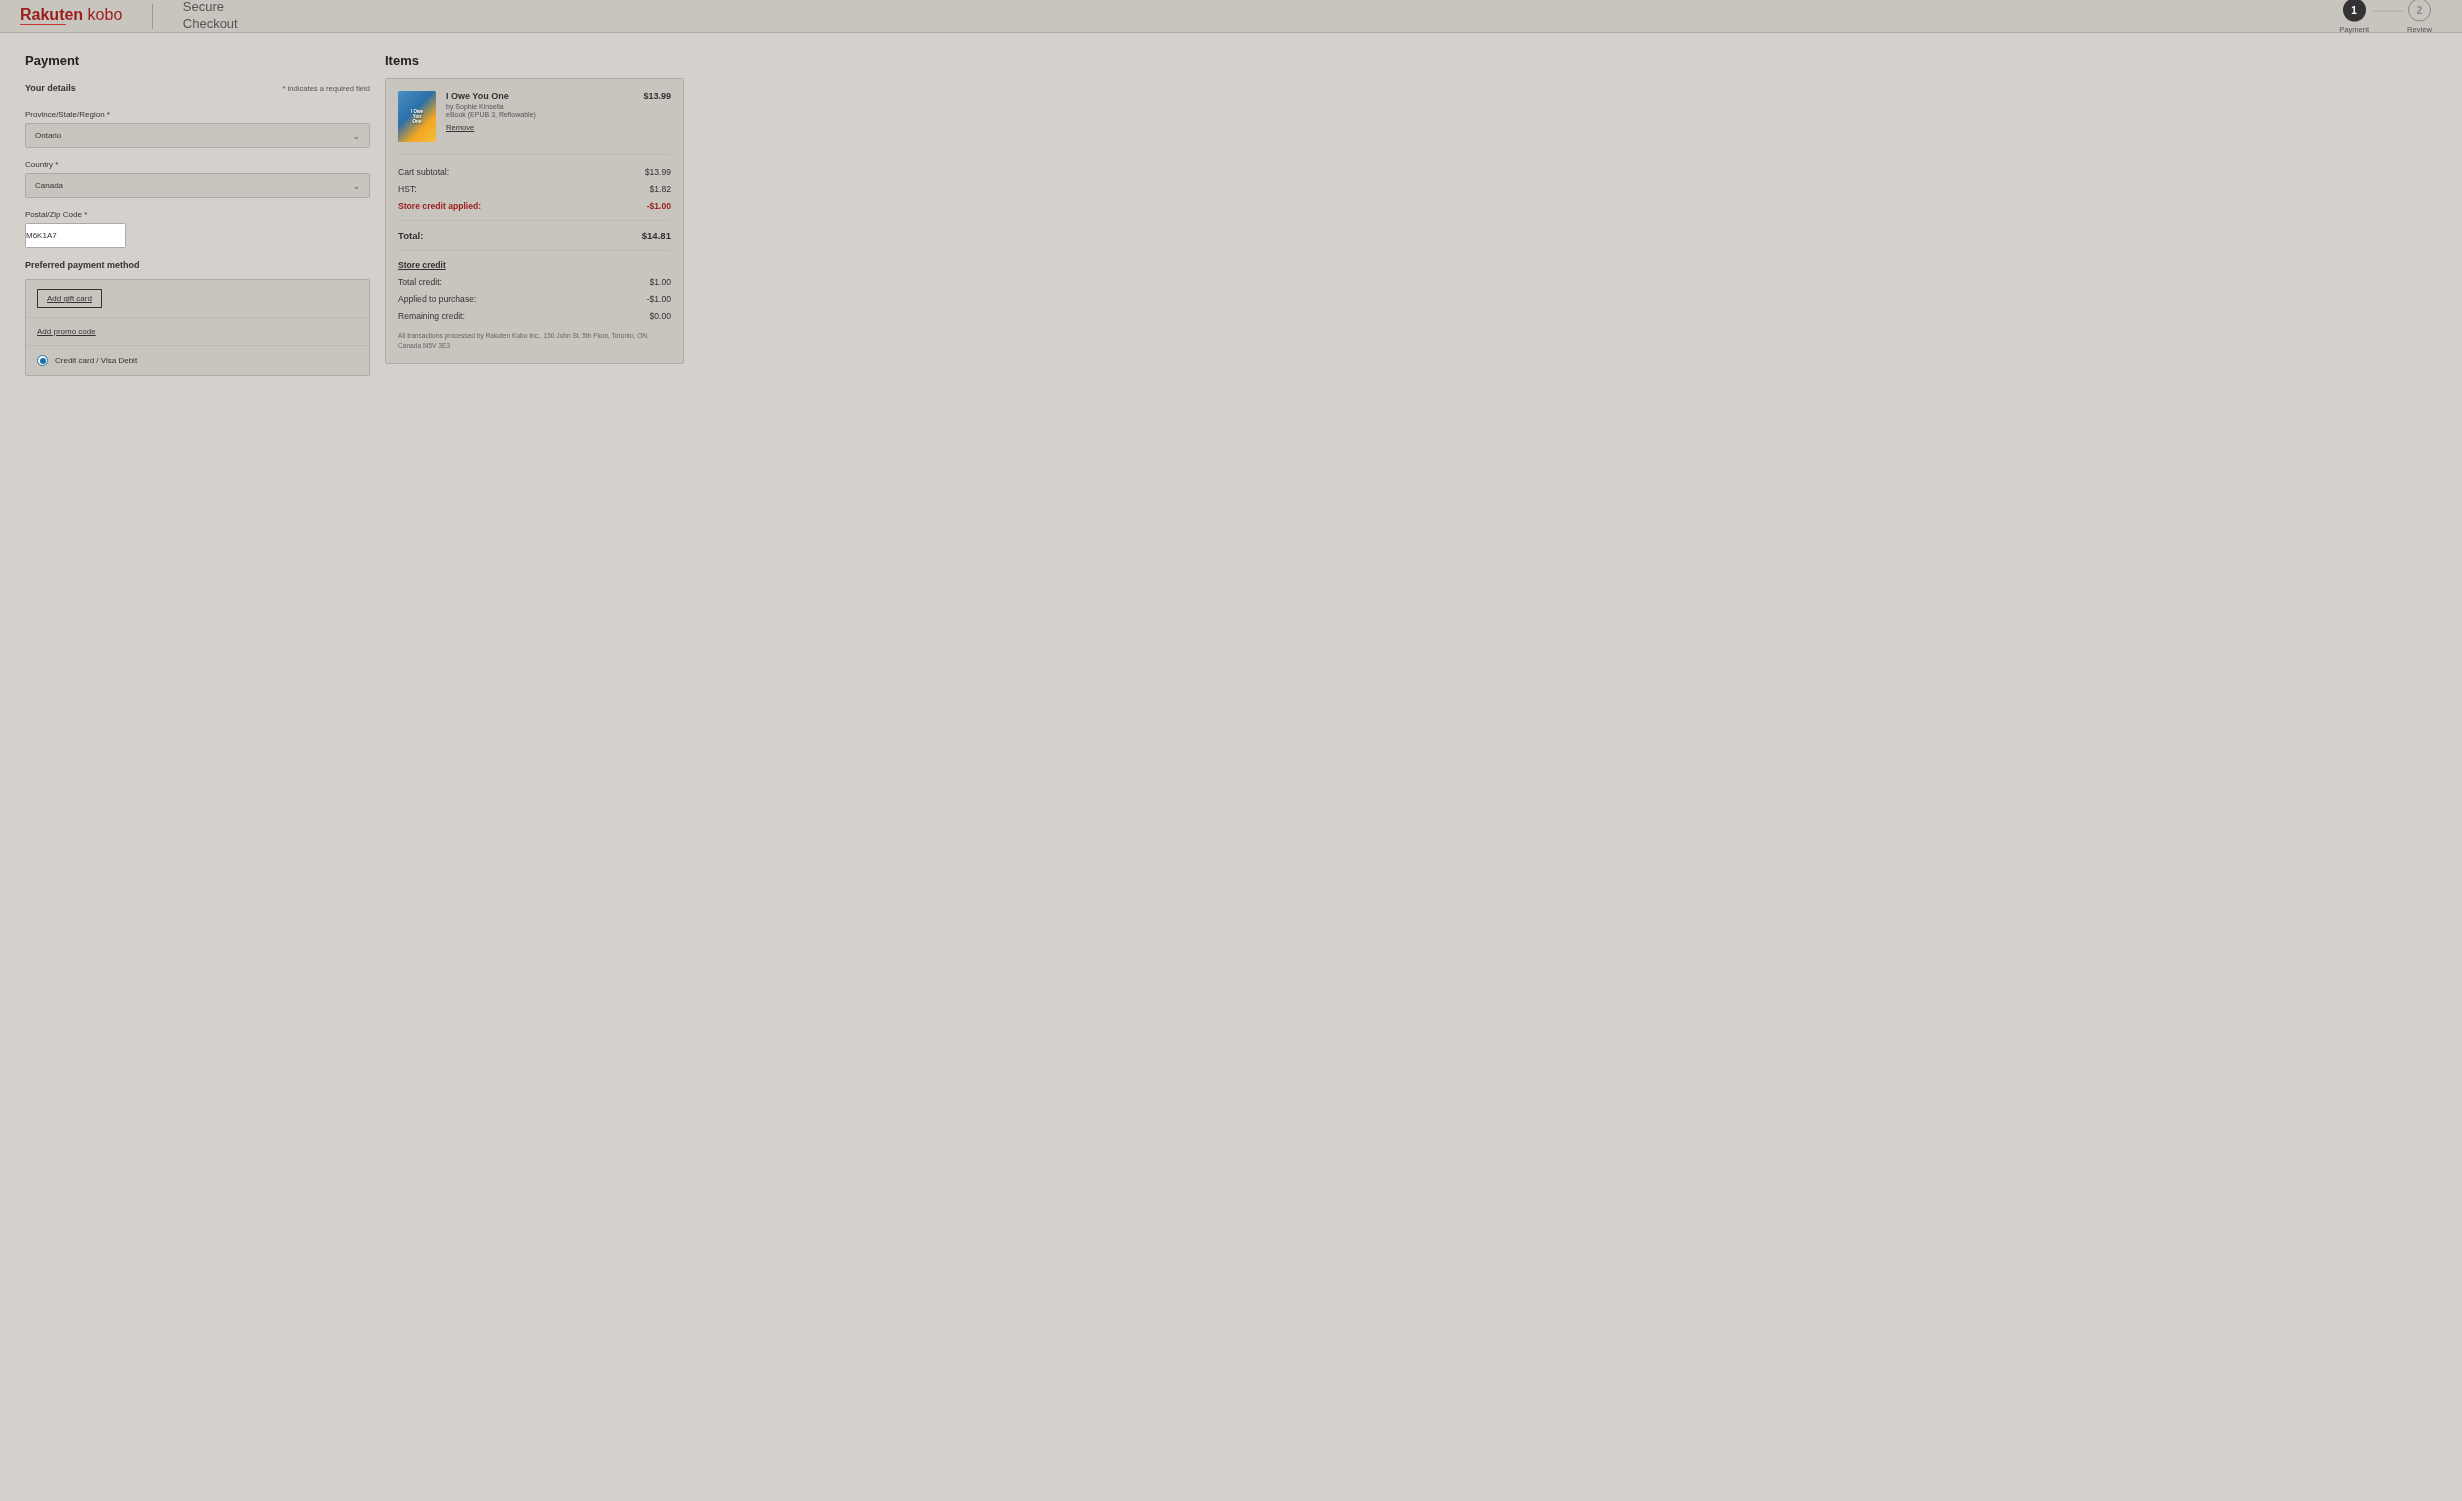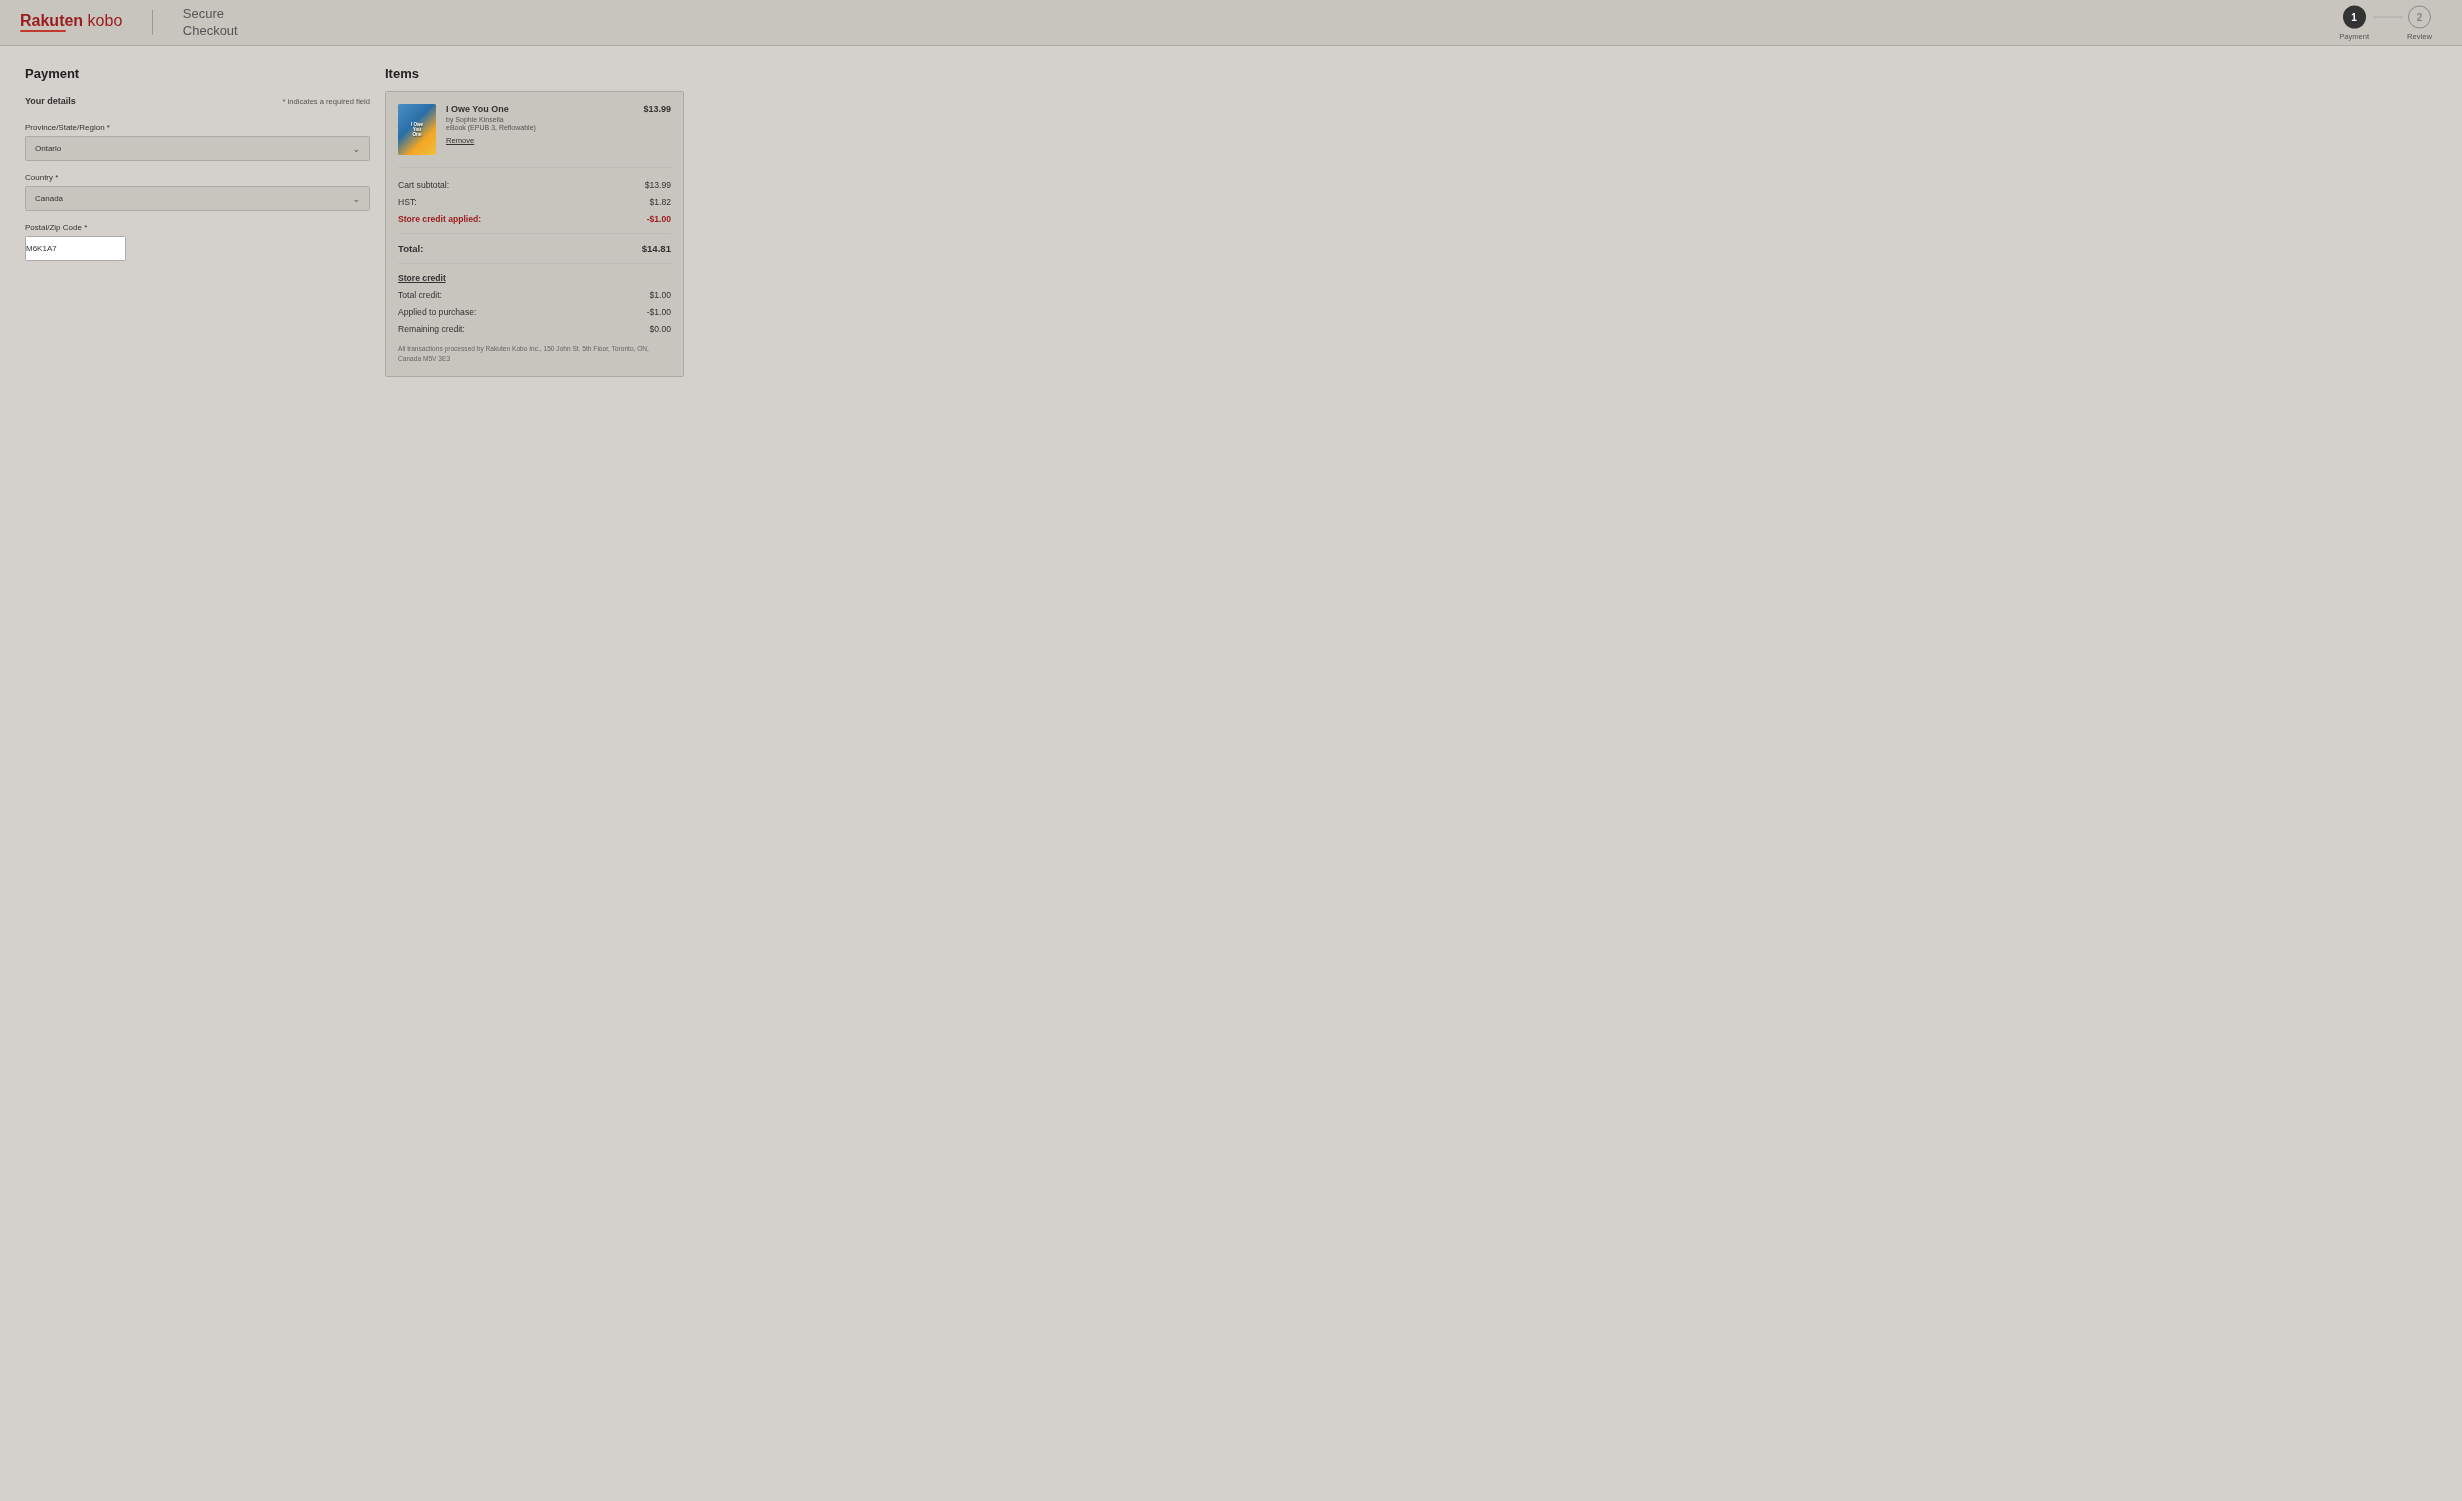--- a/index.html
+++ b/index.html
@@ -11,21 +11,21 @@
       color: #333;
     }
 
     
     .header {
       background: #c8c4be;
       border-bottom: 0.5px solid #b0aba4;
       display: flex;
       align-items: center;
       padding: 0 20px;
-      height: 46px;
+      height: 33px;
       position: relative;
     }
     .header-logo-area {
       display: flex;
       align-items: center;
       gap: 15px;
     }
     .logo-text {
       font-size: 16px;
       font-weight: bold;
@@ -426,20 +426,40 @@
         </select>
         <span class="select-chevron">⌄</span>
       </div>
     </div>
 
     <div class="field-group">
       <label class="field-label">Postal/Zip Code *</label>
       <input type="text" class="text-input" value="M6K1A7" style="">
     </div>
 
+    <div class="field-group">
+      <div class="preferred-payment-label">Preferred payment method</div>
+      <div class="payment-section-box">
+
+        <div class="payment-box-row">
+          <button class="add-gift-card-btn">Add gift card</button>
+        </div>
+
+        <div class="payment-box-row">
+          <button class="add-promo-link">Add promo code</button>
+        </div>
+
+        <div class="payment-box-row credit-card-row">
+          <div class="radio-circle">
+            <div class="radio-inner"></div>
+          </div>
+          <span class="credit-card-label">Credit card / Visa Debit</span>
+        </div>
+      </div>
+    </div>
   </div>
 
   <div class="right-panel">
     <h2 class="items-title">Items</h2>
 
     <div class="items-box">
 
       <div class="cart-item">
         <div class="book-cover">
           <div class="book-cover-text">I Owe<br>You<br>One</div>

